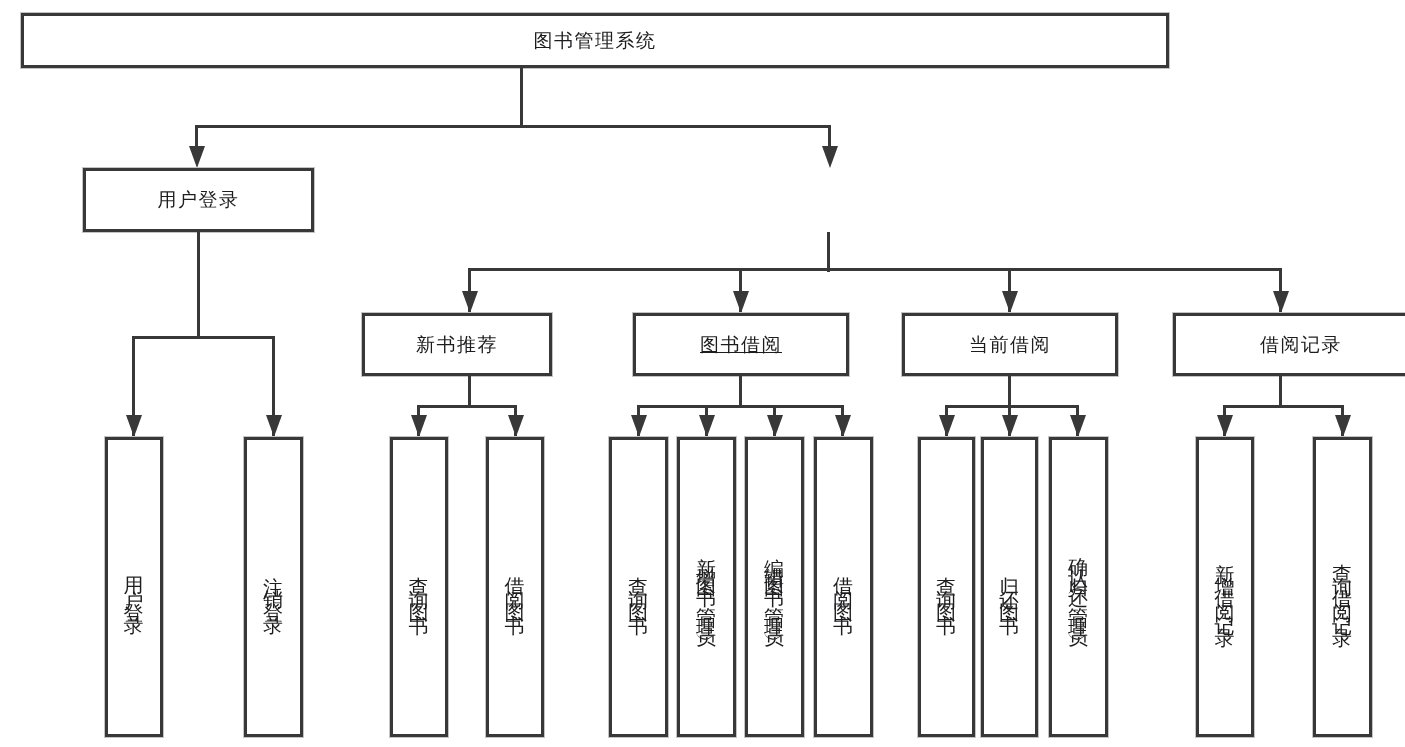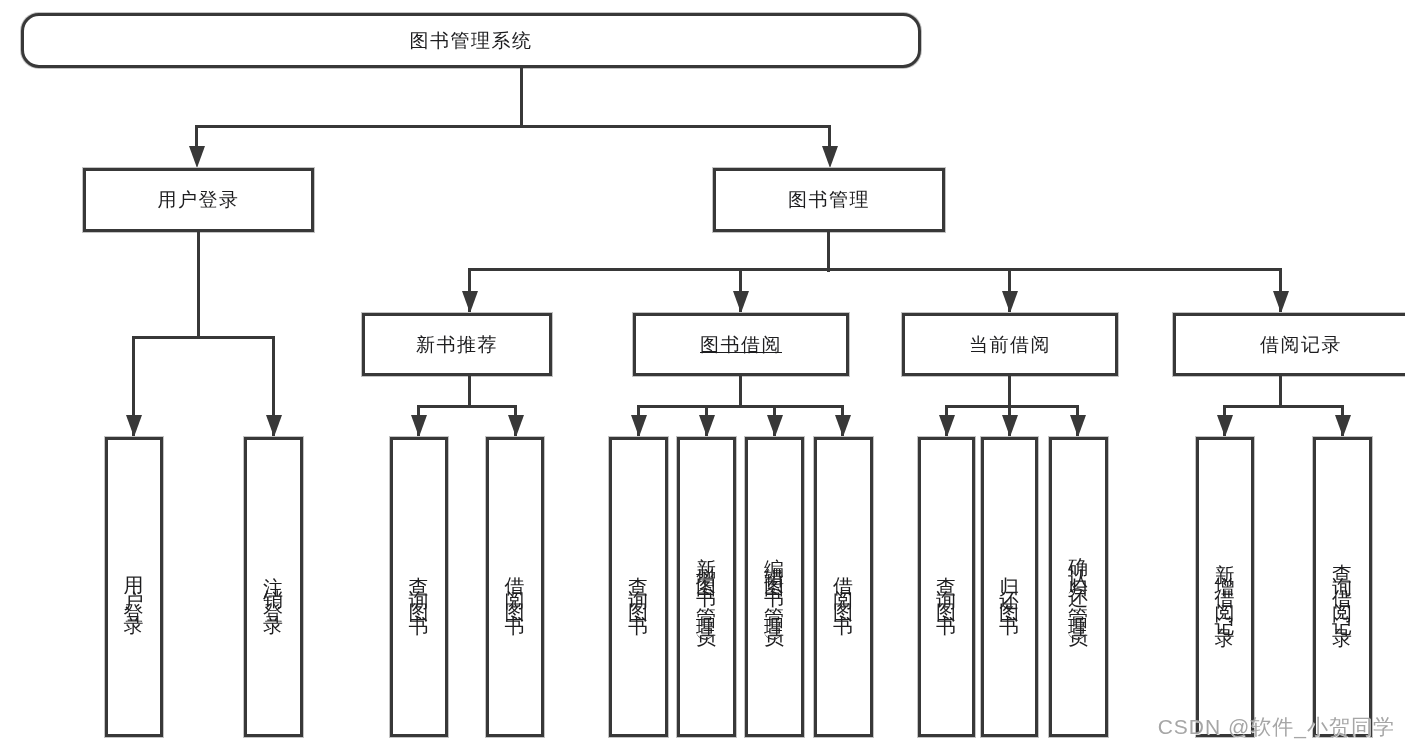--- a/index.html
+++ b/index.html
@@ -37,37 +37,34 @@
     position:absolute;right:10px;bottom:6px;z-index:5;
     color:#a6a6a6;font-size:21px;letter-spacing:1px;
     text-shadow:1px 1px 0 rgba(255,255,255,.8);
   }
 </style>
 </head>
 <body>
 
 <div id="canvas">
 
-  <div class="node" style="left:21px;top:13px;width:900px;height:55px;border-radius:18px;">
+  <div class="node" style="left:21px;top:13px;width:1148px;height:55px;">
     <span>图书管理系统</span>
   </div>
 
   <div class="vline" style="left:520px;top:68px;height:59px;"></div>
   <div class="hline" style="left:195px;top:125px;width:636px;"></div>
 
   <div class="vline" style="left:195px;top:125px;height:30px;"></div>
   <div class="arrow" style="left:189px;top:146px;"></div>
   <div class="vline" style="left:828px;top:125px;height:30px;"></div>
   <div class="arrow" style="left:822px;top:146px;"></div>
 
   <div class="node" style="left:83px;top:168px;width:231px;height:64px;">
     <span>用户登录</span>
-  </div>
-  <div class="node" style="left:713px;top:168px;width:232px;height:64px;">
-    <span>图书管理</span>
   </div>
 
   <div class="vline" style="left:197px;top:232px;height:106px;"></div>
   <div class="hline" style="left:132px;top:336px;width:142px;"></div>
   <div class="vline" style="left:132px;top:336px;height:101px;"></div>
   <div class="arrow" style="left:126px;top:415px;"></div>
   <div class="vline" style="left:272px;top:336px;height:101px;"></div>
   <div class="arrow" style="left:266px;top:415px;"></div>
 
   <div class="vline" style="left:827px;top:232px;height:40px;"></div>
@@ -166,15 +163,14 @@
     <span class="vtext long">确认归还（管理员）</span>
   </div>
 
   <div class="leaf" style="left:1196px;top:437px;width:58px;height:300px;">
     <span class="vtext">新增借阅记录</span>
   </div>
   <div class="leaf" style="left:1313px;top:437px;width:59px;height:300px;">
     <span class="vtext">查询借阅记录</span>
   </div>
 
-  <div id="watermark">CSDN @软件_小贺同学</div>
 
 </div>
 
 </body></html>

